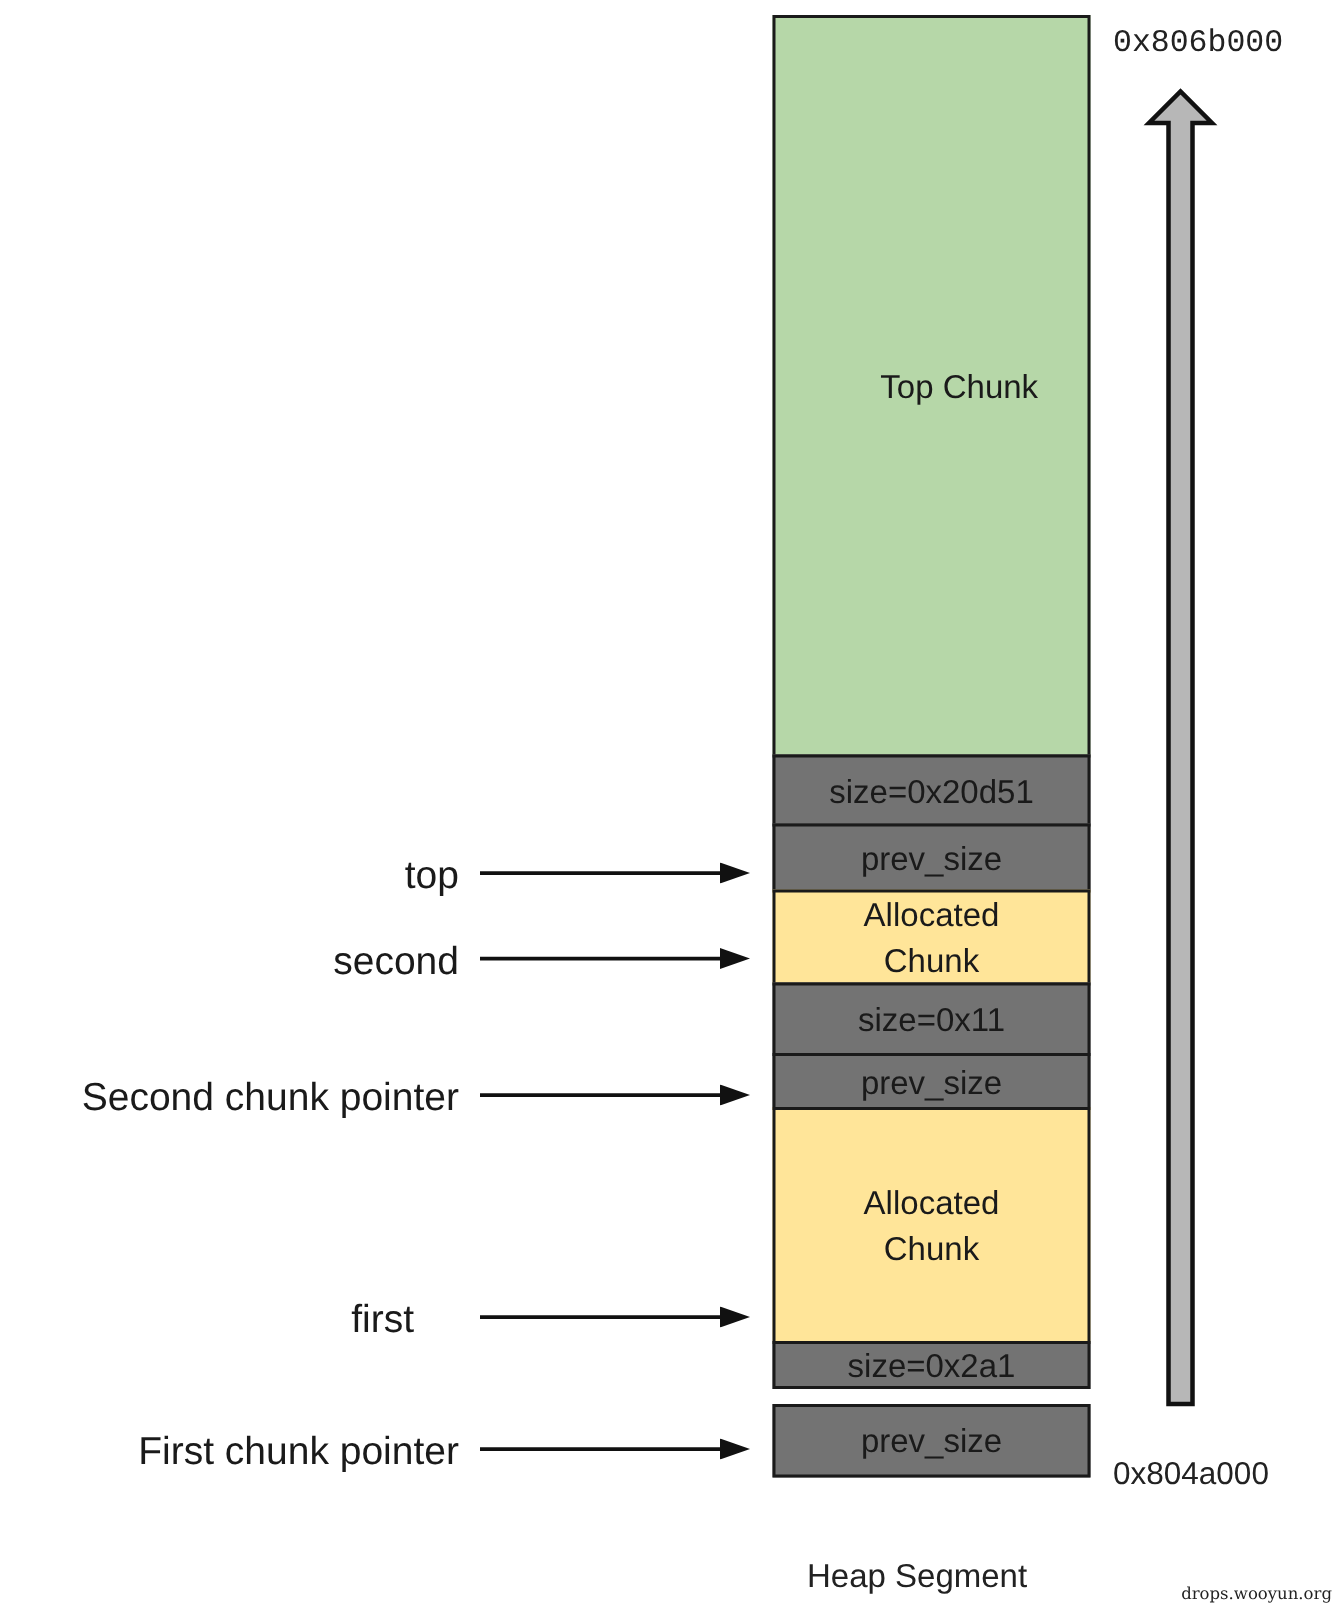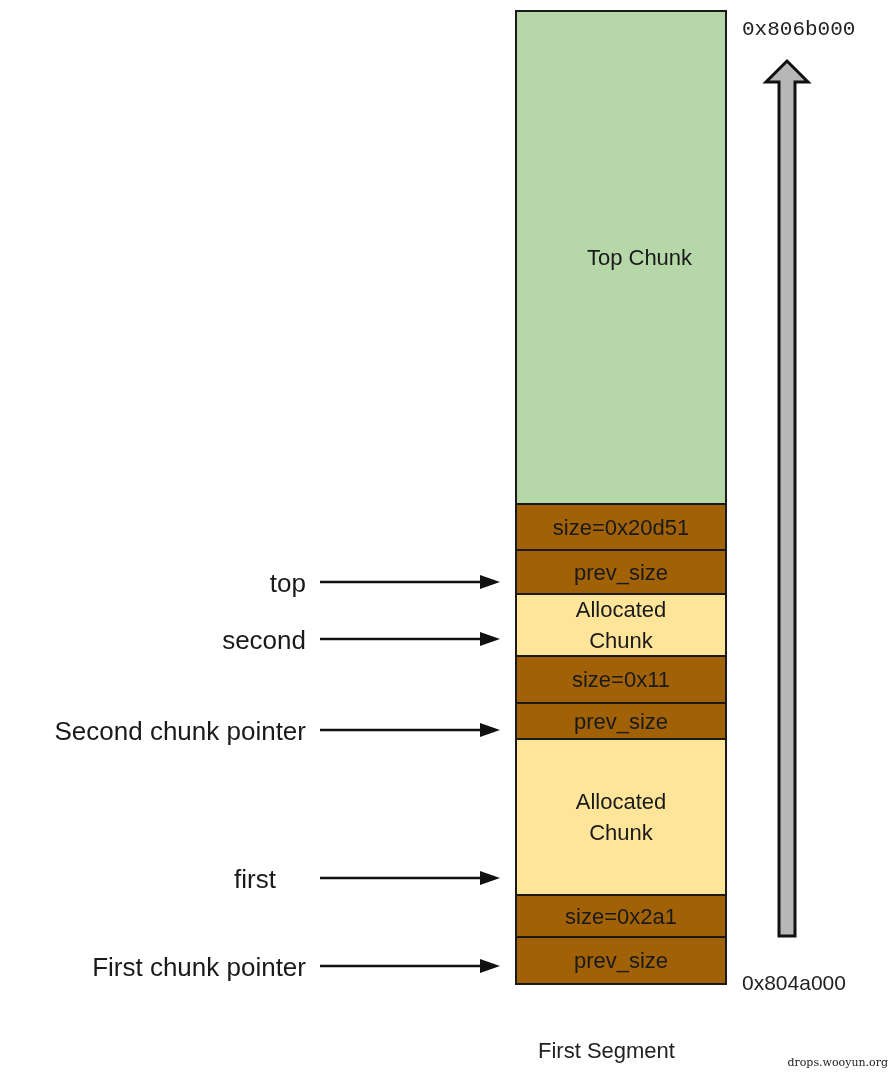--- a/index.html
+++ b/index.html
@@ -2,21 +2,21 @@
 <html><head>
   <meta charset="utf-8">
   <style>
     html, body { margin: 0; padding: 0; background: #ffffff; }
     body { width: 894px; height: 1074px; position: relative; overflow: hidden;
            font-family: "Liberation Sans", sans-serif; color: #1a1a1a; }
     .block { position: absolute; left: 515px; width: 212px; box-sizing: border-box;
              border: 2px solid #1a1a1a; display: flex; align-items: center; justify-content: center;
              text-align: center; font-size: 22px; line-height: 31px; white-space: pre-line; }
     .green { background: #b6d7a8; }
-    .purple { background: #a16207; text-align: right; }
+    .purple { background: #737373; text-align: right; }
     .yellow { background: #ffe599; }
     .addr { position: absolute; left: 742px; font-size: 21px; color: #222; }
     .ptr-label { position: absolute; right: 588px; font-size: 26px; color: #1a1a1a; white-space: nowrap; }
     .ptr-arrow { position: absolute; left: 320px; width: 180px; height: 14px; }
     .caption { position: absolute; left: 538px; top: 1038px; font-size: 22px; color: #222; }
     .watermark { position: absolute; right: 6px; top: 1056px; font-family: "DejaVu Serif", serif;
                  font-size: 11px; color: #222; }
     #growth-arrow { position: absolute; left: 762px; top: 58px; width: 50px; height: 880px; }
   </style>
 </head>
@@ -24,21 +24,21 @@
 
 <div class="block green" style="top:10px;height:495px;padding-left:37px;">Top Chunk</div>
 <div class="block purple" style="top:503px;height:48px;">size=0x20d51</div>
 <div class="block purple" style="top:549px;height:46px;">prev_size</div>
 <div class="block yellow" style="top:593px;height:64px;">Allocated
 Chunk</div>
 <div class="block purple" style="top:655px;height:49px;">size=0x11</div>
 <div class="block purple" style="top:702px;height:38px;">prev_size</div>
 <div class="block yellow" style="top:738px;height:158px;">Allocated
 Chunk</div>
-<div class="block purple" style="top:894px;height:44px;">size=0x2a1</div>
+<div class="block purple" style="top:894px;height:32px;">size=0x2a1</div>
 <div class="block purple" style="top:936px;height:49px;">prev_size</div>
 
 <div class="addr" style="top:18px;font-family:Liberation Mono, monospace;">0x806b000</div>
 <div class="addr" style="top:971px;">0x804a000</div>
 
 <svg id="growth-arrow" viewBox="0 0 50 880">
   <polygon points="17,878 33,878 33,24 46,24 25,3 4,24 17,24" fill="#b7b7b7" stroke="#111" stroke-width="3" stroke-linejoin="miter"></polygon>
 </svg>
 
 <div class="ptr-label" style="top:568px;">top</div>
@@ -64,14 +64,14 @@
   <line x1="0" y1="7" x2="162" y2="7" stroke="#111" stroke-width="2.5"></line>
   <polygon points="160,0 180,7 160,14" fill="#111"></polygon>
 </svg>
 
 <div class="ptr-label" style="top:952px;">First chunk pointer</div>
 <svg class="ptr-arrow" style="top:959px;" viewBox="0 0 180 14">
   <line x1="0" y1="7" x2="162" y2="7" stroke="#111" stroke-width="2.5"></line>
   <polygon points="160,0 180,7 160,14" fill="#111"></polygon>
 </svg>
 
-<div class="caption">First Segment</div>
+<div class="caption">Heap Segment</div>
 <div class="watermark">drops.wooyun.org</div>
 
 </body></html>

